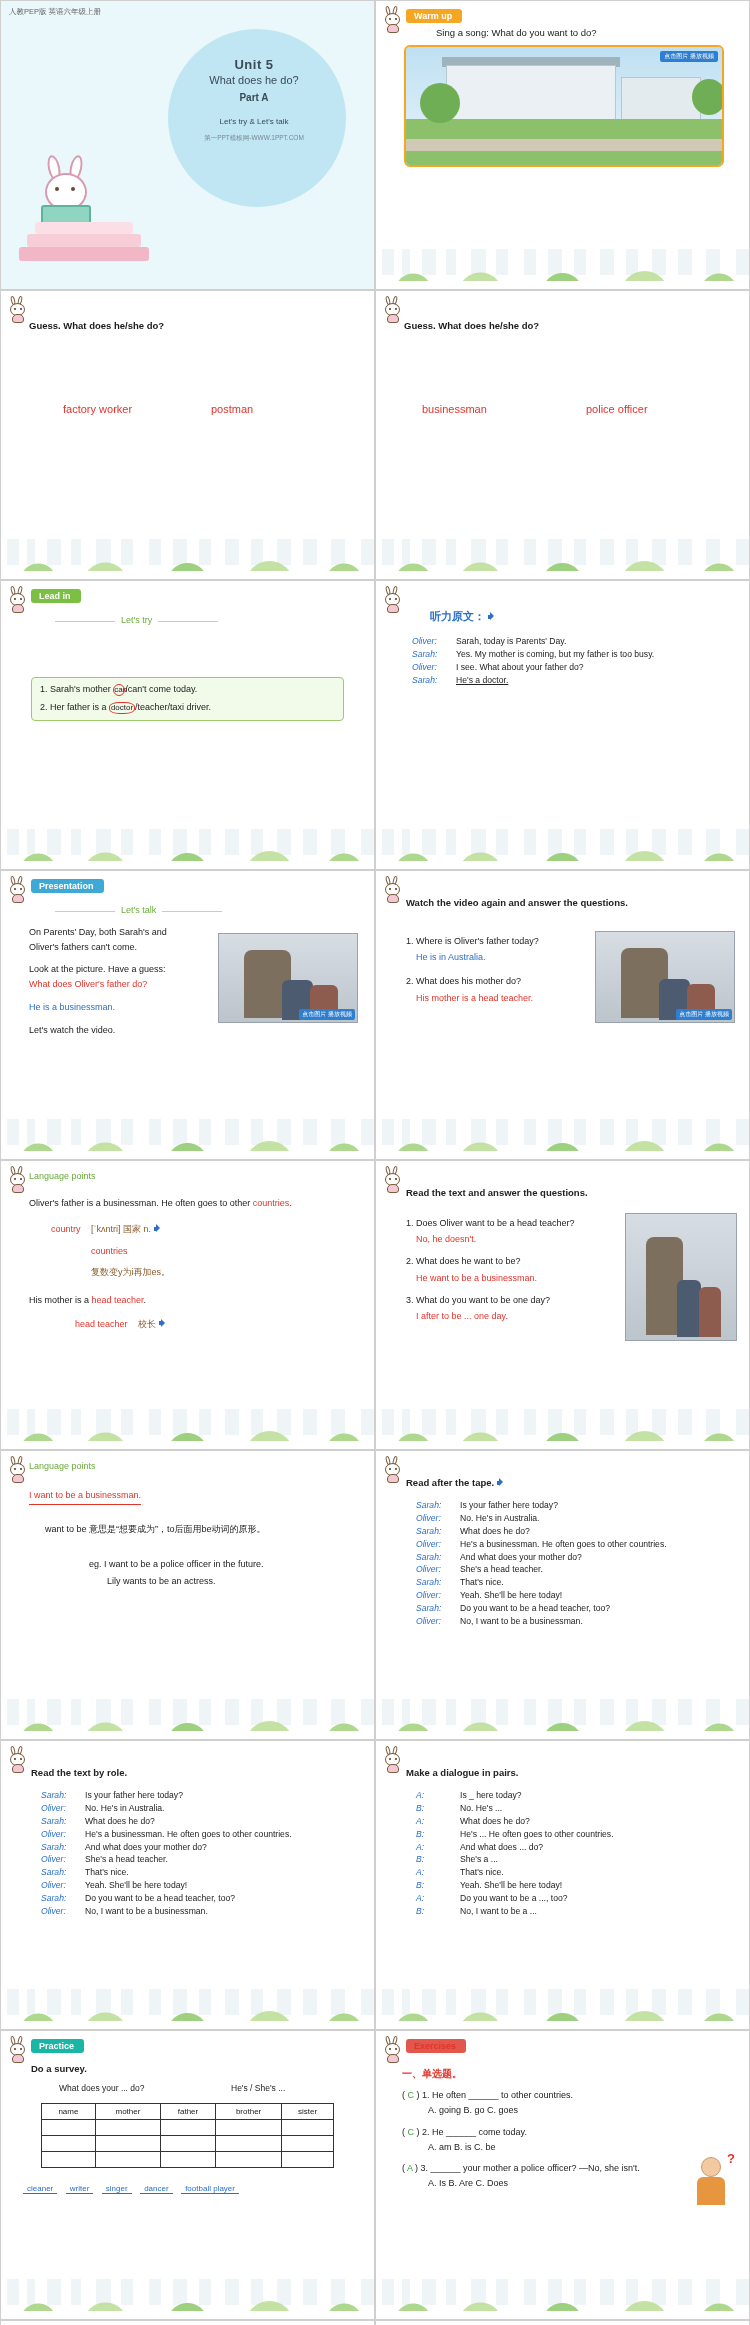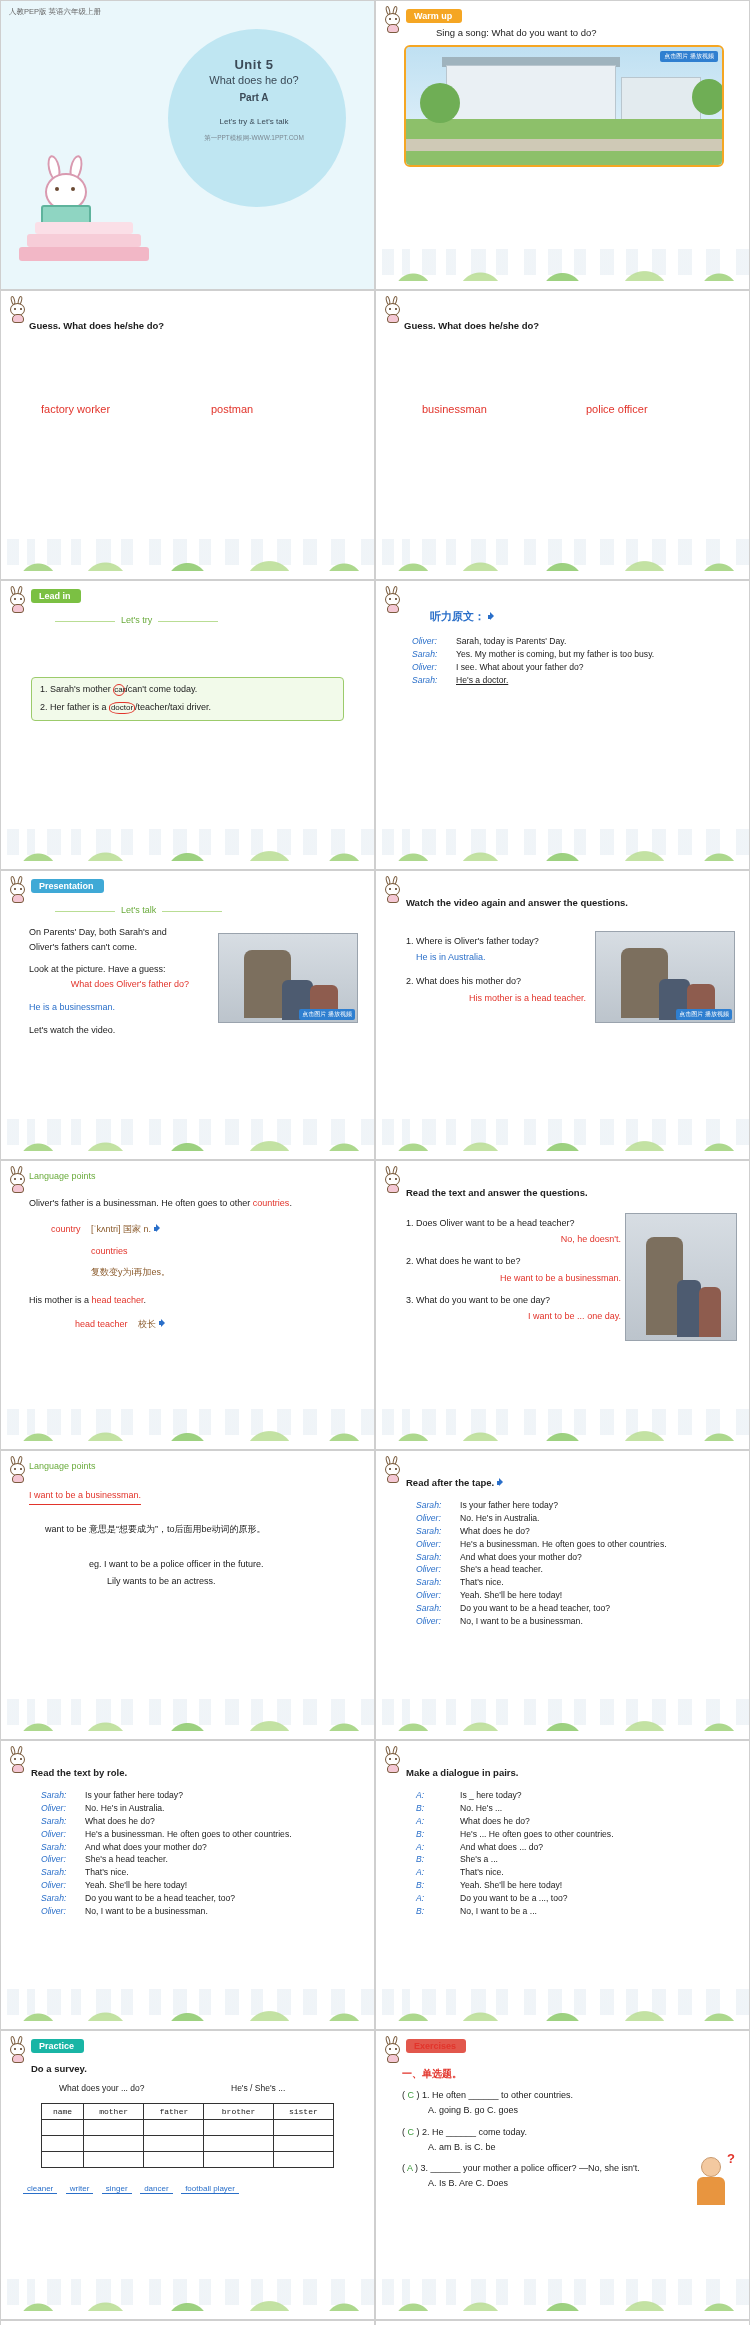--- a/index.html
+++ b/index.html
@@ -103,21 +103,21 @@
   .lt-label::after  { right:-66px; }
 
   .body-txt {
     position: absolute;
     left: 28px; right: 16px; top: 38px;
     font-size: 9.5px;
     line-height: 1.55;
     color: #1a1a1a;
   }
   b { font-weight: bold; }
-  .red { color:#e2342b;text-align:right; }
+  .red { color:#e2342b; }
   .blue2 { color:#2a6fc9; }
   .green2 { color:#3b9b3b; }
   .brown { color:#8a5a2b; }
 
   .jobword {
     position:absolute;
     font-size:11px;
     color:#e2342b;
     font-weight:500;
   }
@@ -141,21 +141,21 @@
     overflow:hidden;
   }
   .photo .sky { position:absolute; inset:0; background:linear-gradient(#d7dde3,#bcc4cc); }
   .photo .figA { position:absolute; left:18%; top:18%; width:34%; height:78%; background:#7c6f5e; border-radius:8px 8px 0 0;}
   .photo .figB { position:absolute; left:46%; top:52%; width:22%; height:46%; background:#4d5b70; border-radius:6px 6px 0 0;}
   .photo .figC { position:absolute; left:66%; top:58%; width:20%; height:40%; background:#8e5c4e; border-radius:6px 6px 0 0;}
   .photo .badge { position:absolute; right:2px; bottom:2px; background:#2f7fd0; color:#fff; font-size:6px; padding:1px 3px; border-radius:2px;}
 
   
   table.survey { border-collapse: collapse; font-size:8px; width:100%; }
-  table.survey td, table.survey th { border:1px solid #333; height:16px; text-align:center; font-weight:normal;font-family:Liberation Mono, monospace; }
+  table.survey td, table.survey th { border:1px solid #333; height:16px; text-align:center; font-weight:normal; }
 
   .pill {
     display:inline-block; font-size:8px; color:#2a6fc9;
     border-bottom:1px solid #2a6fc9; padding:0 4px; margin-right:6px;
   }
 
   .circle-ans {
     display:inline-block; width:12px; height:12px; border:1.3px solid #e2342b;
     border-radius:50%; text-align:center; line-height:10px; font-size:8px;
   }
@@ -268,21 +268,21 @@
   <div class="slide">
     <div class="bunny">
         <div class="ear1"></div>
         <div class="ear2"></div>
         <div class="head"></div>
         <div class="eye1"></div>
         <div class="eye2"></div>
         <div class="body"></div>
       </div>
     <div class="body-txt" style="top:28px;"><b>Guess. What does he/she do?</b></div>
-    <div class="jobword" style="left:40px;top:112px;">factory worker</div>
+    <div class="jobword" style="left:62px;top:112px;">factory worker</div>
     <div class="jobword" style="left:210px;top:112px;">postman</div>
     <div class="city"></div>
       <div class="grass"></div>
   </div>
 
   <div class="slide">
     <div class="bunny">
         <div class="ear1"></div>
         <div class="ear2"></div>
         <div class="head"></div>
@@ -454,21 +454,21 @@
         <div class="eye2"></div>
         <div class="body"></div>
       </div>
     <div style="position:absolute;left:30px;right:14px;top:26px;font-size:9.5px;font-weight:bold;">Read the text and answer the questions.</div>
     <div style="position:absolute;left:30px;width:215px;top:54px;font-size:9px;line-height:1.8;">
       <div>1. Does Oliver want to be a head teacher?</div>
       <div class="red" style="margin-left:10px;">No, he doesn't.</div>
       <div style="margin-top:6px;">2. What does he want to be?</div>
       <div class="red" style="margin-left:10px;">He want to be a businessman.</div>
       <div style="margin-top:6px;">3. What do you want to be one day?</div>
-      <div class="red" style="margin-left:10px;">I want to be ... one day.</div>
+      <div class="red" style="margin-left:10px;">I after to be ... one day.</div>
     </div>
     <div class="photo" style="right:12px;top:52px;width:112px;height:128px;">
       <div class="sky"></div>
         <div class="figA"></div>
         <div class="figB"></div>
         <div class="figC"></div>
     </div>
     <div class="city"></div>
       <div class="grass"></div>
   </div>

